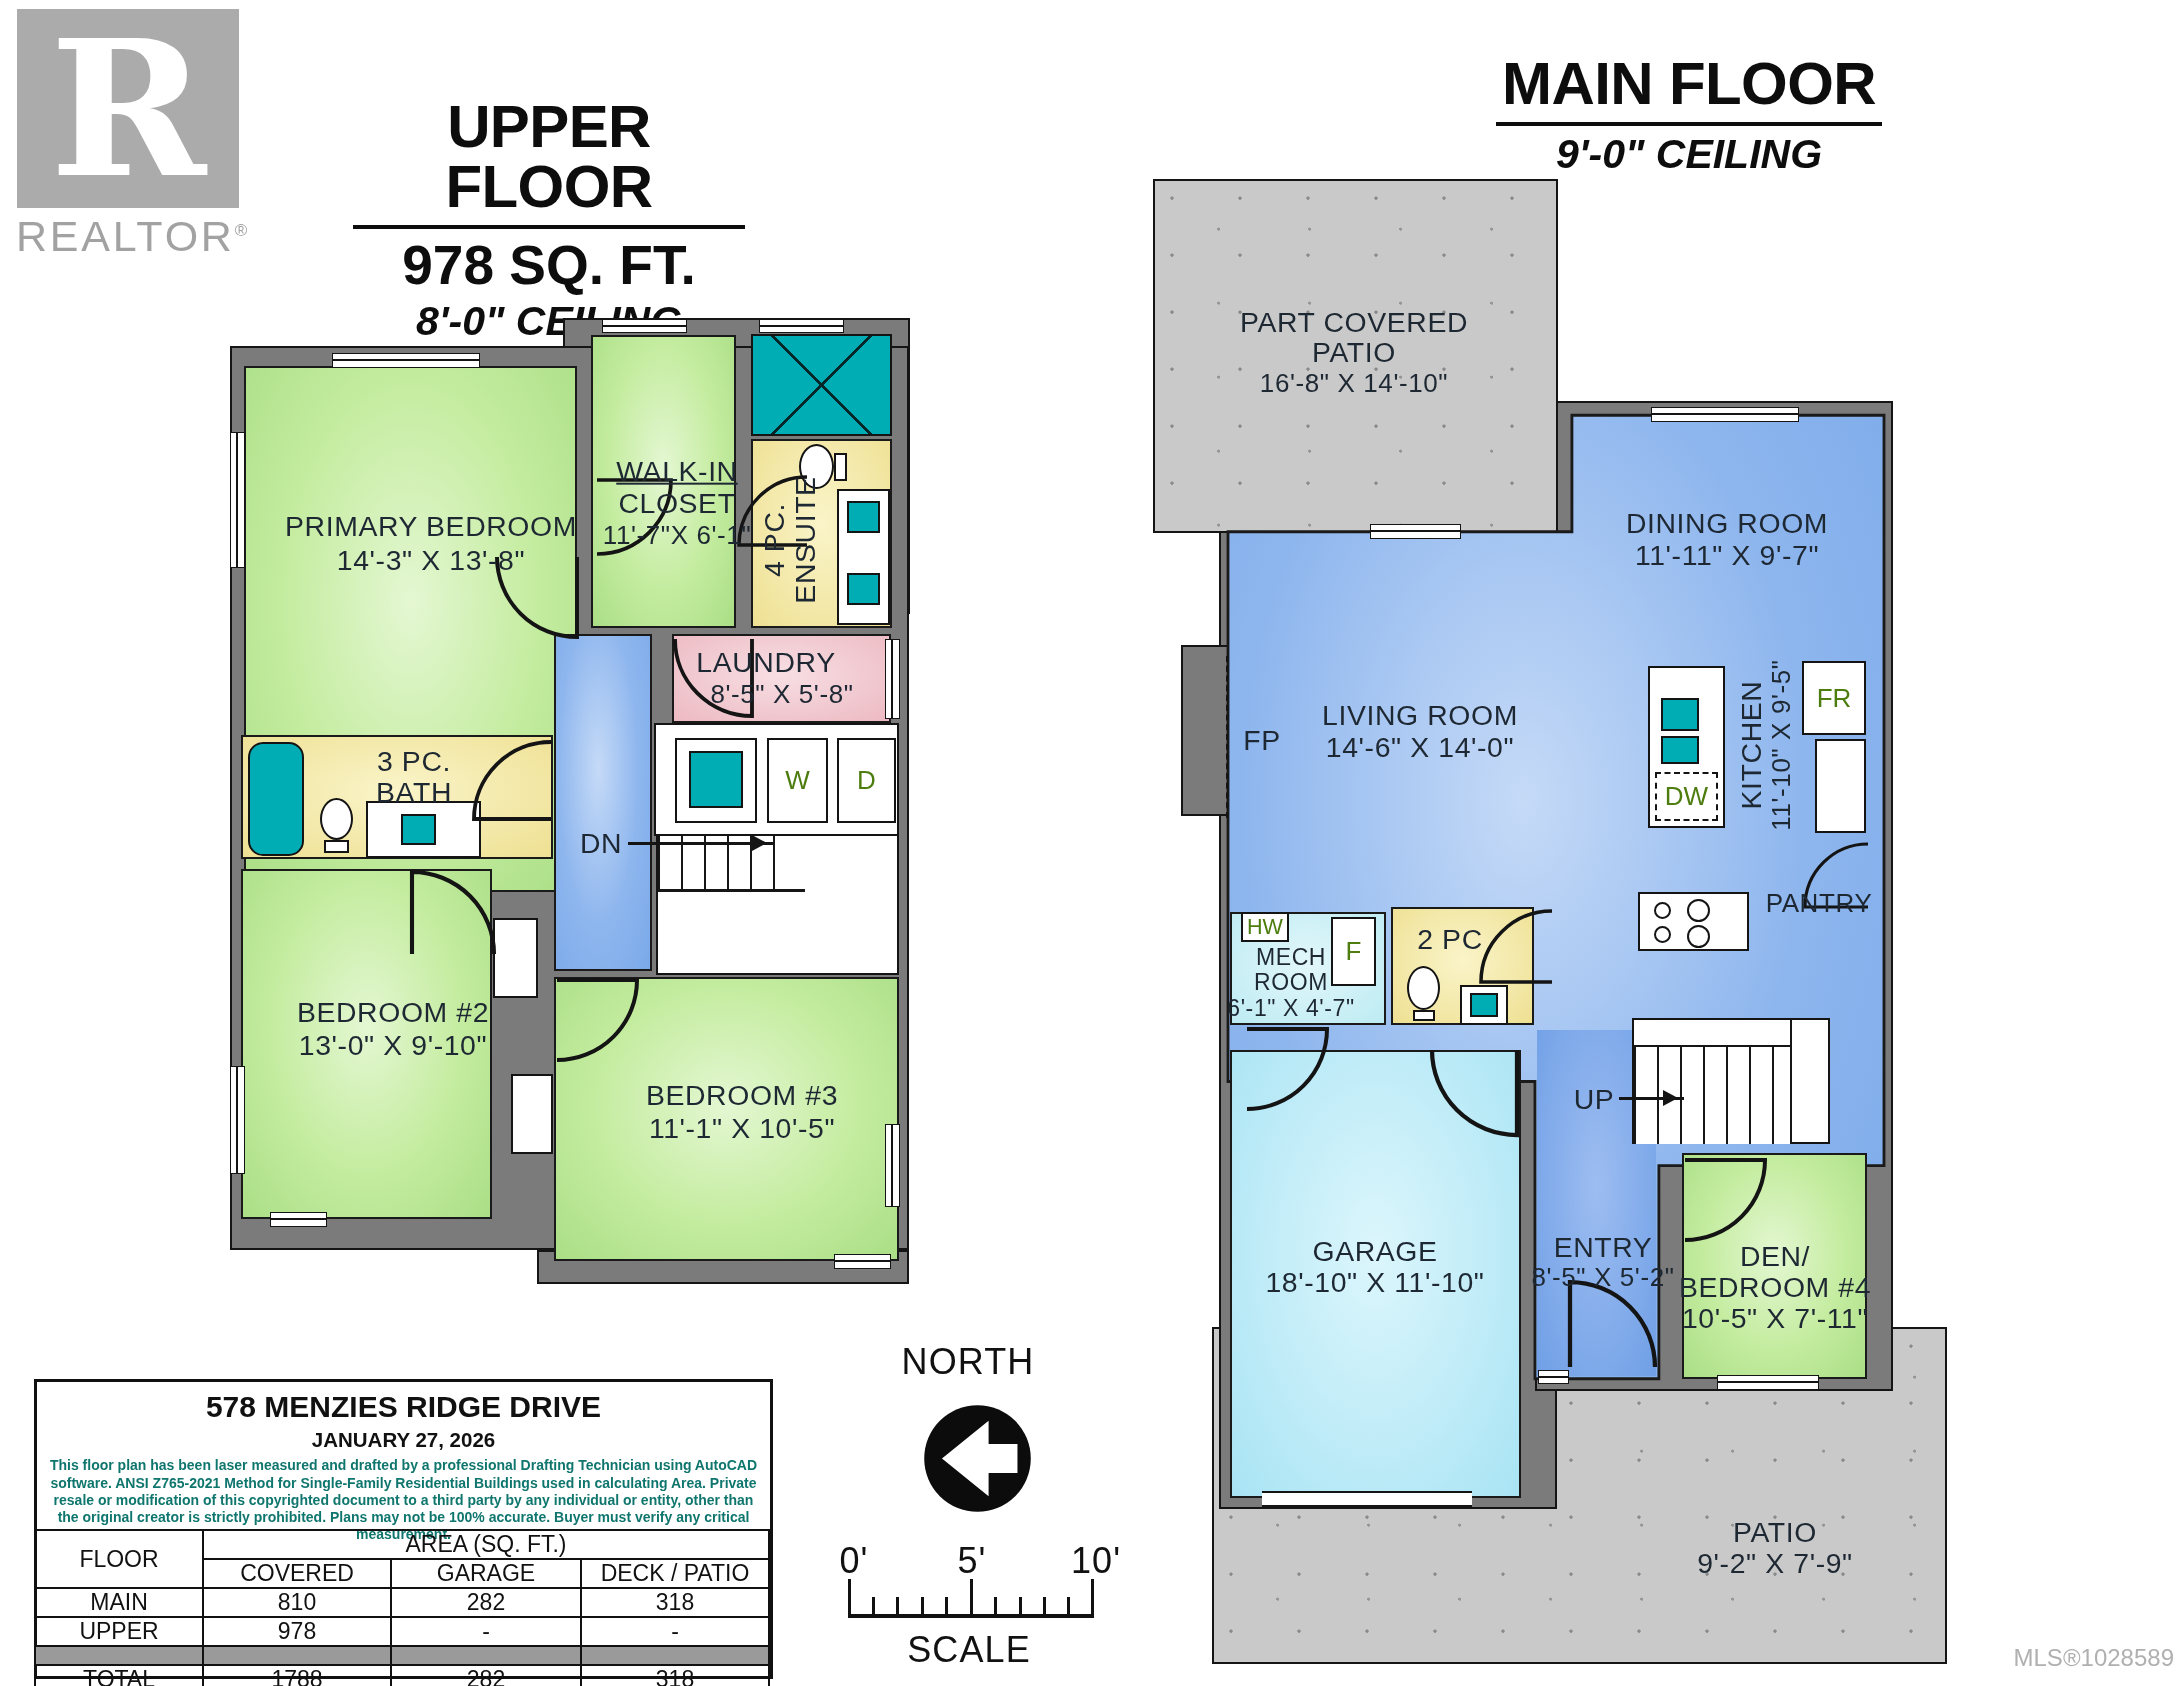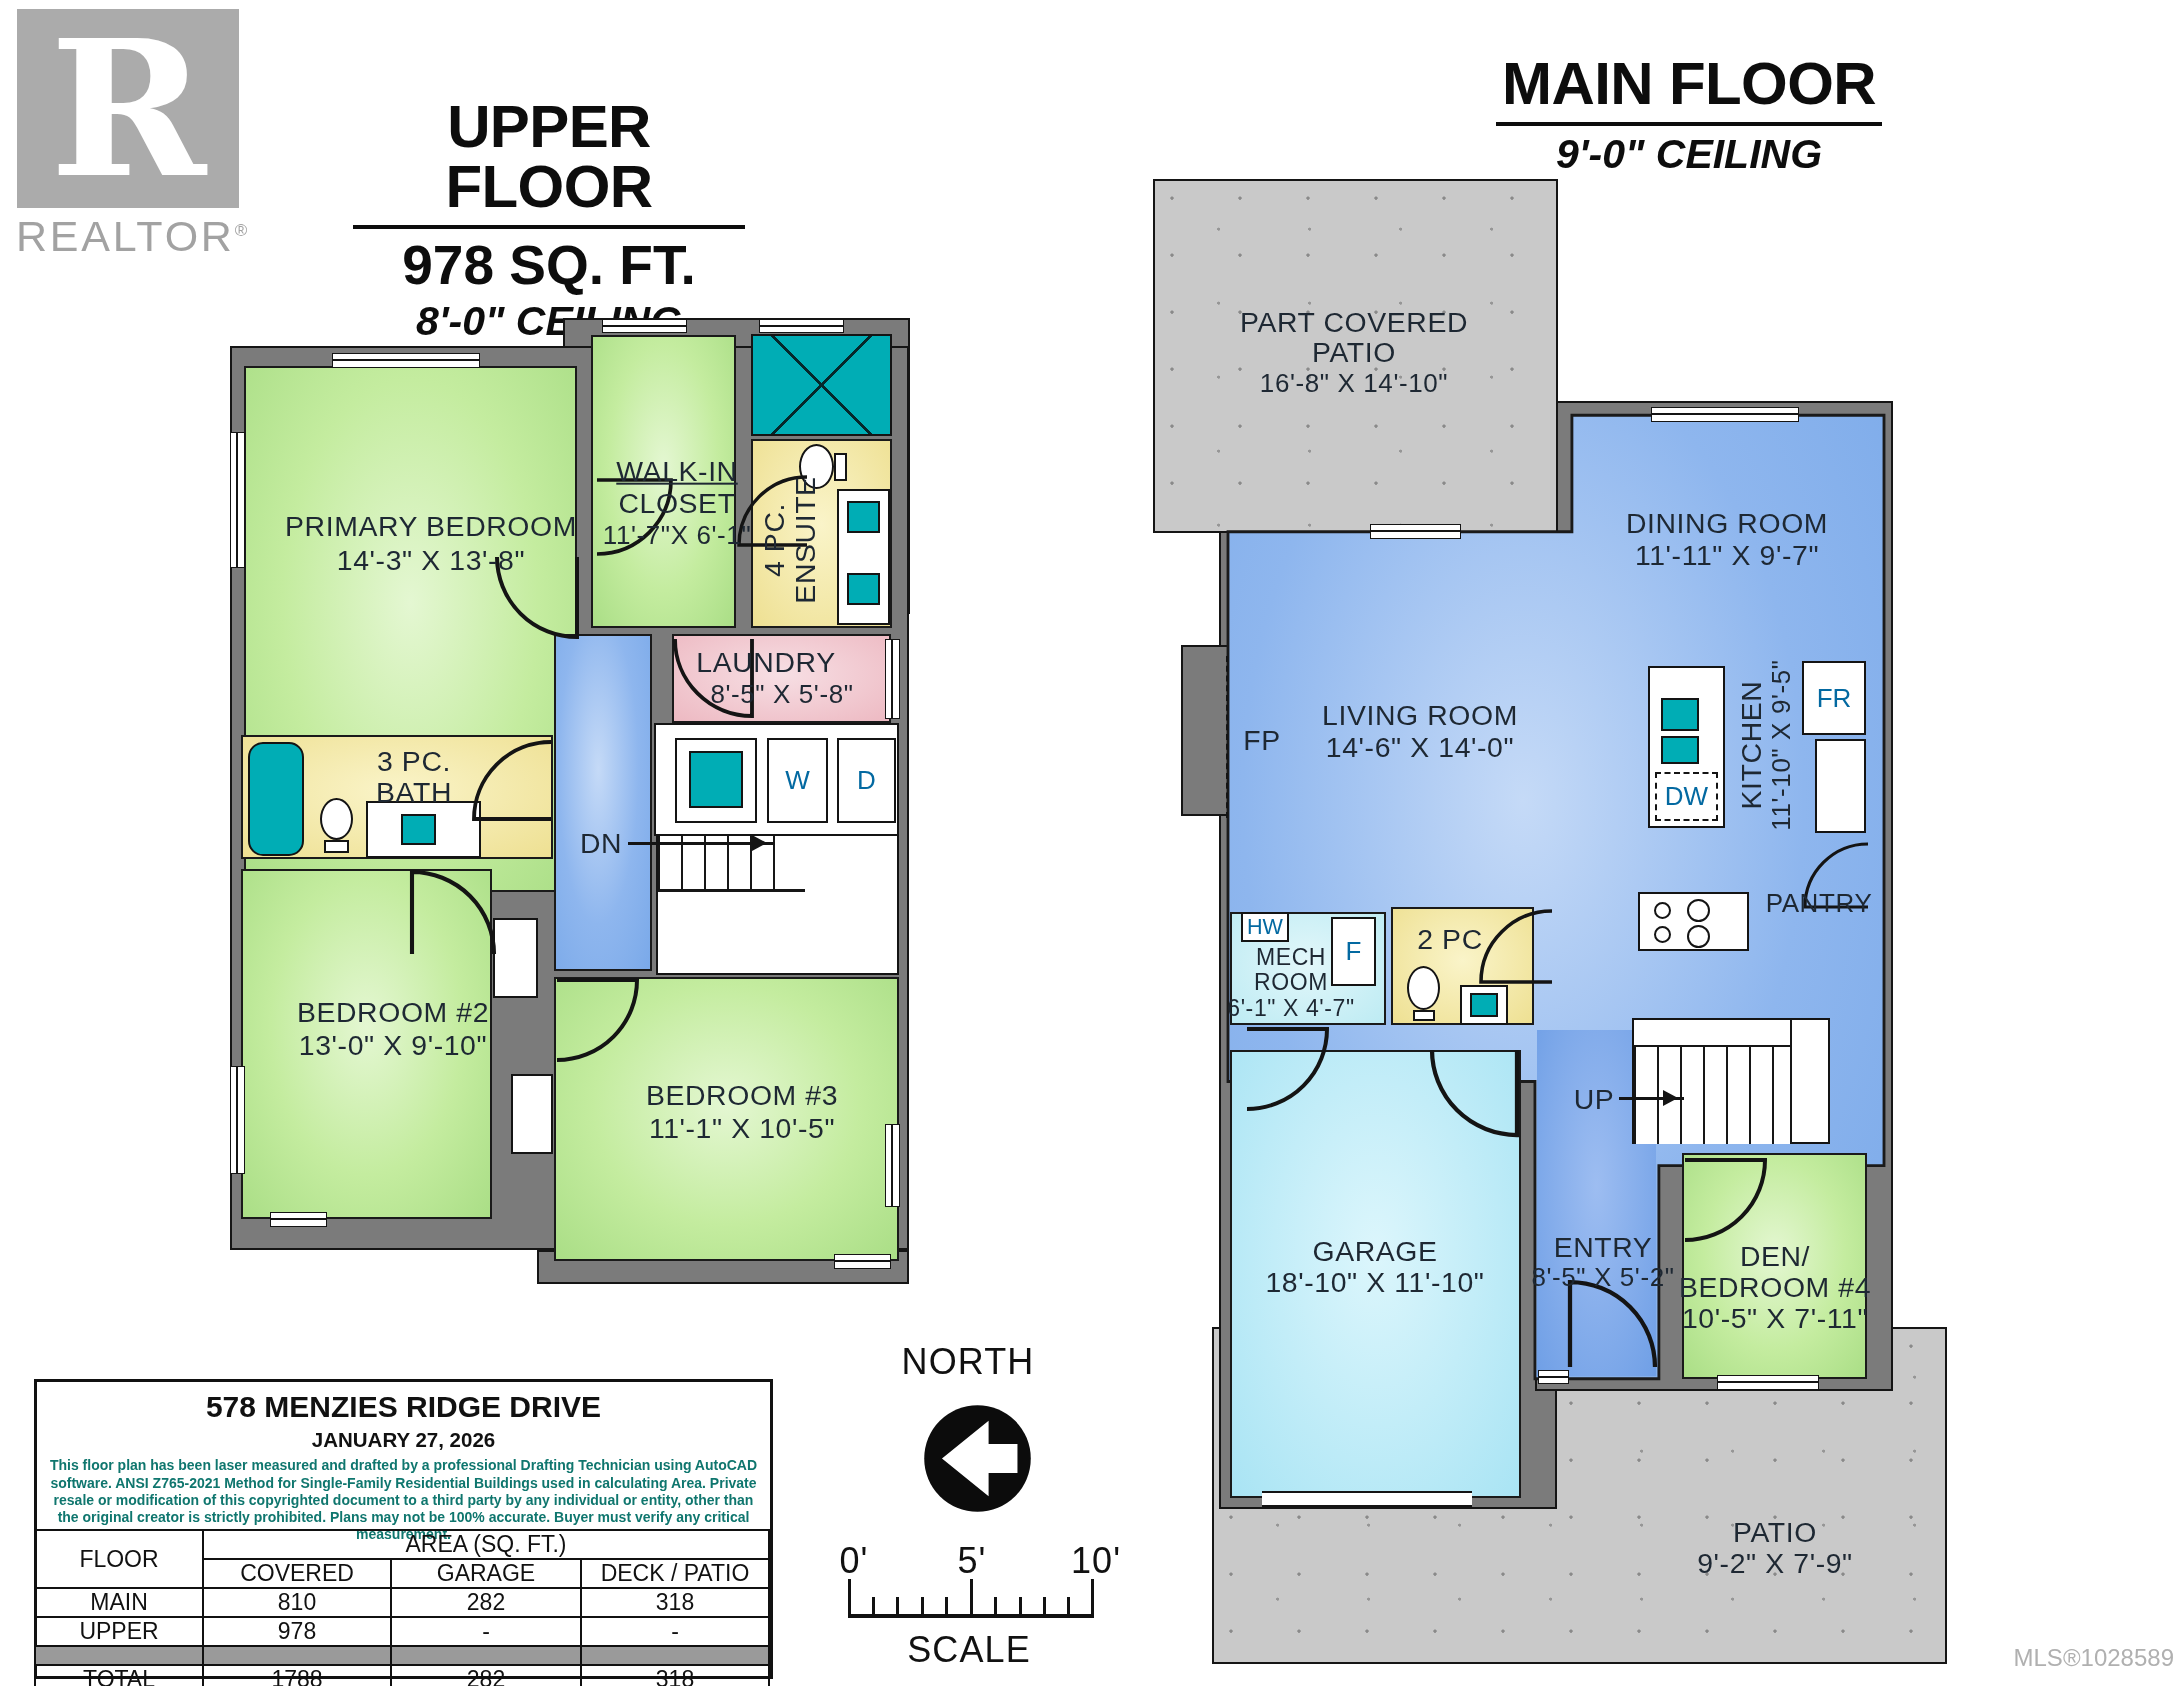--- a/index.html
+++ b/index.html
@@ -29,21 +29,21 @@
   .win{background:#fff;border:1.7px solid #141414;background-image:linear-gradient(#141414,#141414);
        background-size:100% 2.3px;background-position:center;background-repeat:no-repeat;}
   .winv{background:#fff;border:1.7px solid #141414;background-image:linear-gradient(#141414,#141414);
        background-size:2.3px 100%;background-position:center;background-repeat:no-repeat;}
   .treads{background:#fff;background-image:repeating-linear-gradient(90deg,#161616 0 2.3px,transparent 2.3px 23px);}
   
   .lb{position:absolute;transform:translate(-50%,-50%);font:400 28.4px/1.08 "Liberation Sans",sans-serif;
       color:#1e2833;letter-spacing:0.6px;white-space:nowrap;text-align:center;}
   .s46{font-size:26px;} .s40{font-size:23px;}
   .vlab{transform:translate(-50%,-50%) rotate(-90deg);}
-  .bx{display:flex;align-items:center;justify-content:center;font:400 26px "Liberation Sans",sans-serif;color:#0369a1;}
+  .bx{display:flex;align-items:center;justify-content:center;font:400 26px "Liberation Sans",sans-serif;color:#4d7c0f;}
   .dashedbx{border:2.3px dashed #141414;background:#fff;}
   
   .titleblock{position:absolute;text-align:center;color:#0d0d0d;}
   .t1{font:700 60px/1 "Liberation Sans",sans-serif;letter-spacing:-0.6px;display:inline-block;
       border-bottom:4.5px solid #0d0d0d;padding:0 5.7px 8px;}
   .t2{font:700 55px/1 "Liberation Sans",sans-serif;margin-top:9px;}
   .t3{font:italic 700 41px/1 "Liberation Sans",sans-serif;margin-top:8px;}
   
   .arr{position:absolute;height:2.8px;background:#141414;}
   .arr:after{content:'';position:absolute;right:-2.3px;top:-7.4px;width:0;height:0;

